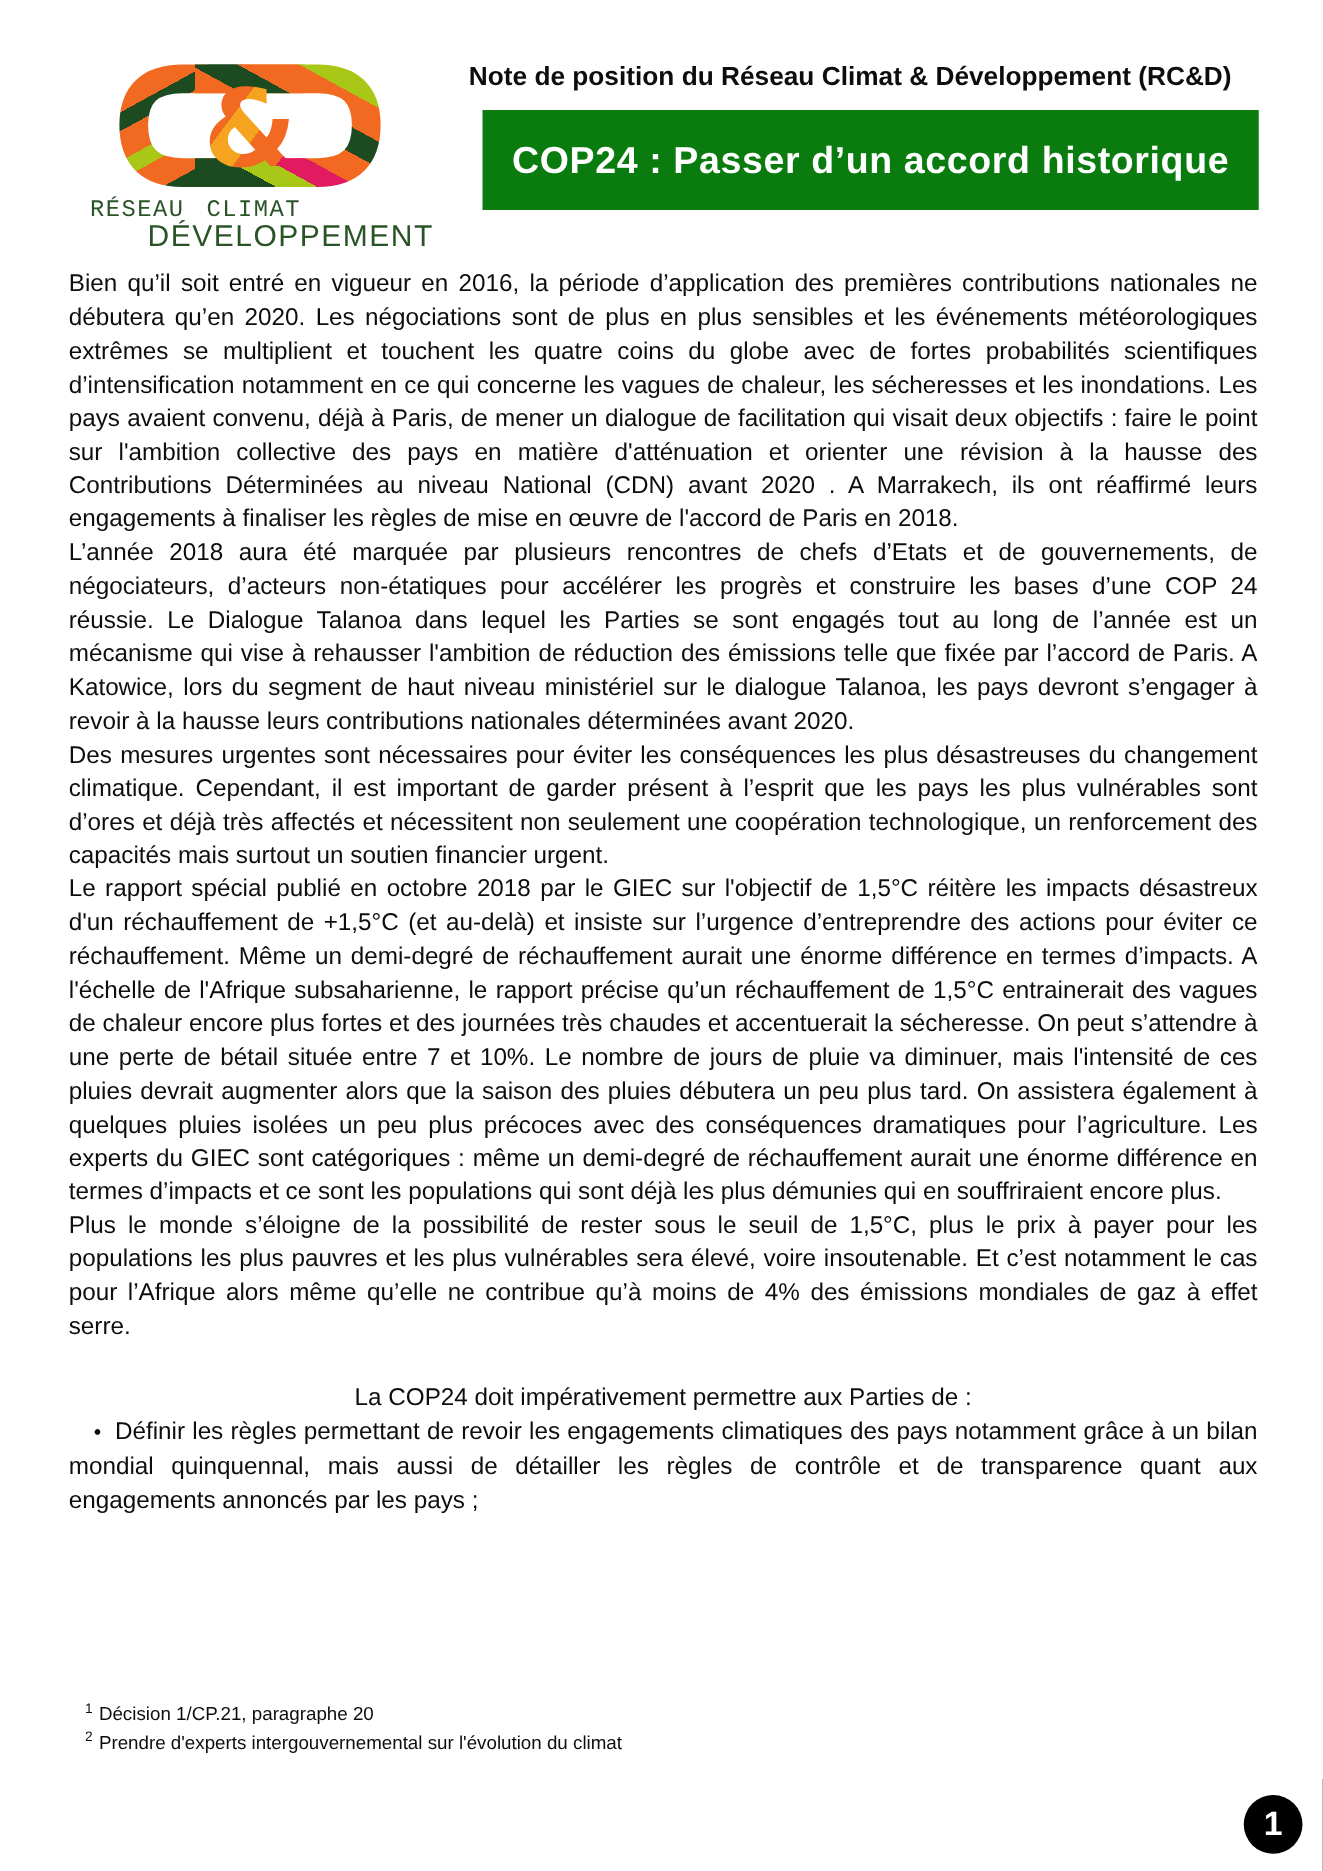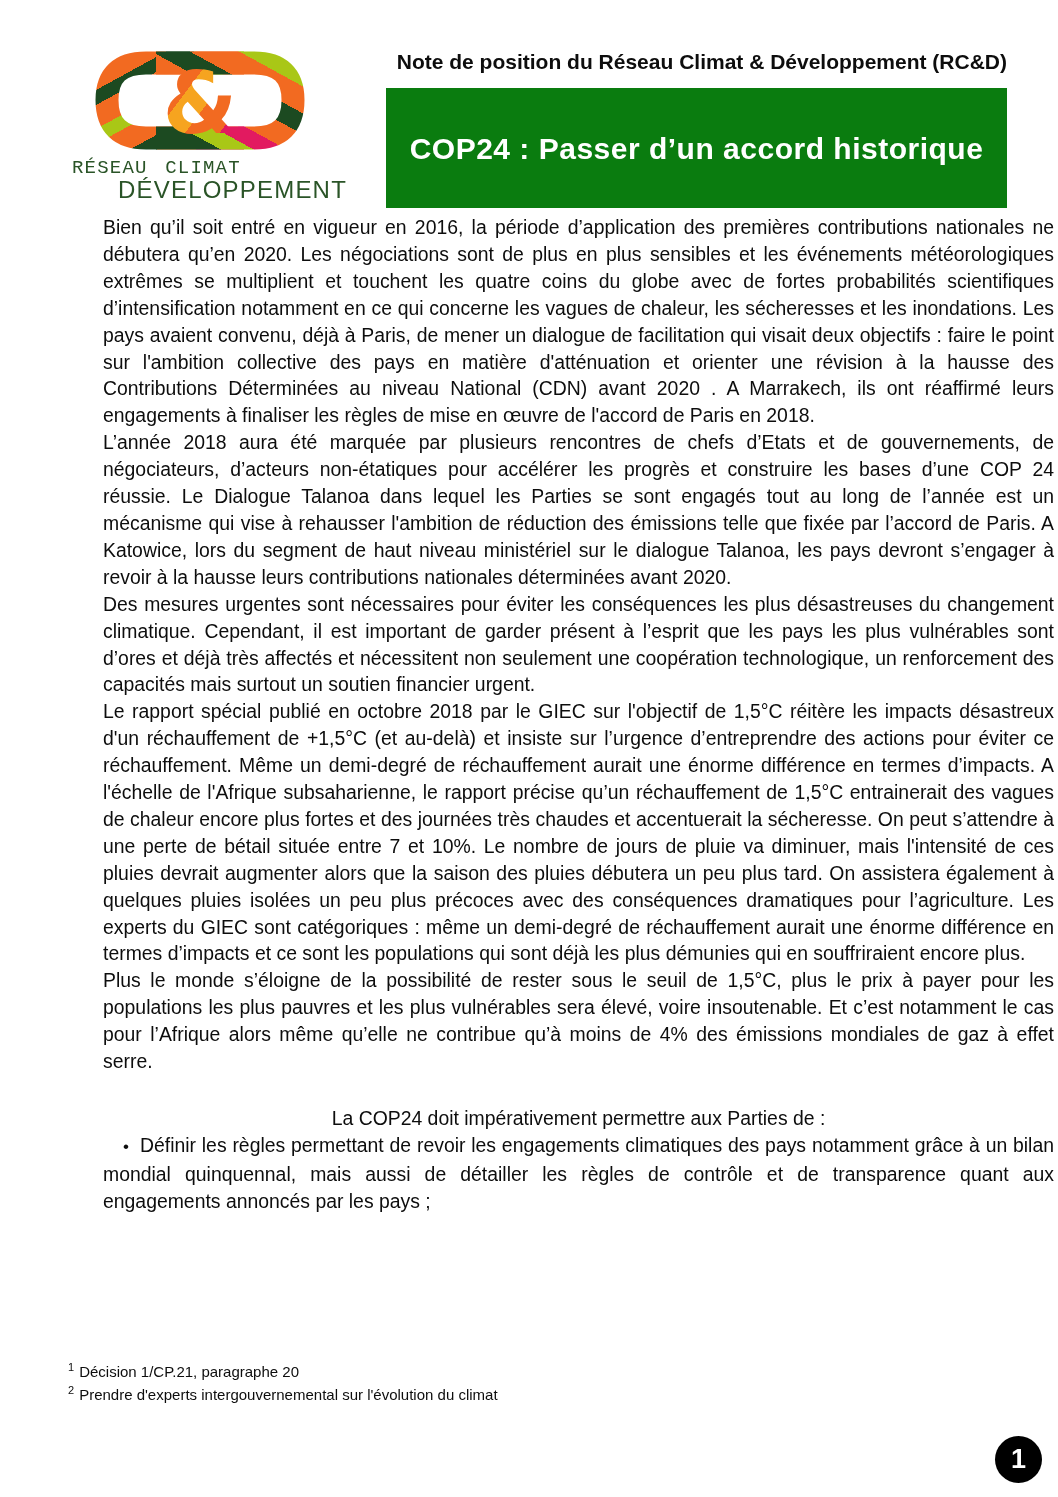--- a/index.html
+++ b/index.html
@@ -25,35 +25,34 @@
     color:var(--text_black);
     overflow:hidden;
   }
   
   .logo{position:absolute;left:72px;top:50px;width:250px;}
   .logo svg{display:block;margin-left:22px;}
   .logo-line1{margin-top:5px;font-size:19px;letter-spacing:1.2px;word-spacing:5px;color:var(--logo_text_green);white-space:nowrap;font-family:Liberation Mono, monospace;}
   .logo-line2{margin-left:46px;margin-top:-3px;font-size:24px;letter-spacing:1.2px;color:var(--logo_text_green);white-space:nowrap;}
   .kicker{
     position:absolute;left:375px;top:50px;width:632px;
-    font-size:21px;font-weight:bold;text-align:right;white-space:nowrap;
+    font-size:21px;font-weight:bold;text-align:left;white-space:nowrap;
   }
   .banner{
-    position:absolute;left:386px;top:88px;width:621px;height:120px;
+    position:absolute;left:386px;top:88px;width:621px;height:80px;
     background:var(--banner_green);
     display:flex;flex-direction:column;align-items:center;justify-content:center;
     color:#fff;font-weight:bold;font-size:30px;line-height:37px;
     letter-spacing:0.5px;
   }
   
   .content{
     position:absolute;left:55px;top:214px;width:951px;
     font-size:19.4px;line-height:26.9px;
     text-align:justify;
-    margin-left:48px;
   }
   .content p{margin:0;}
   .section-intro{margin-top:30px !important;text-align:center;}
   .bullet{text-indent:20px;}
   .bullet .marker{margin-right:11px;font-size:17px;}
   
   .footnotes{position:absolute;left:68px;top:1358px;font-size:15px;line-height:18px;}
   .footnotes sup{font-size:11px;margin-right:5px;}
   
   .page-badge{

